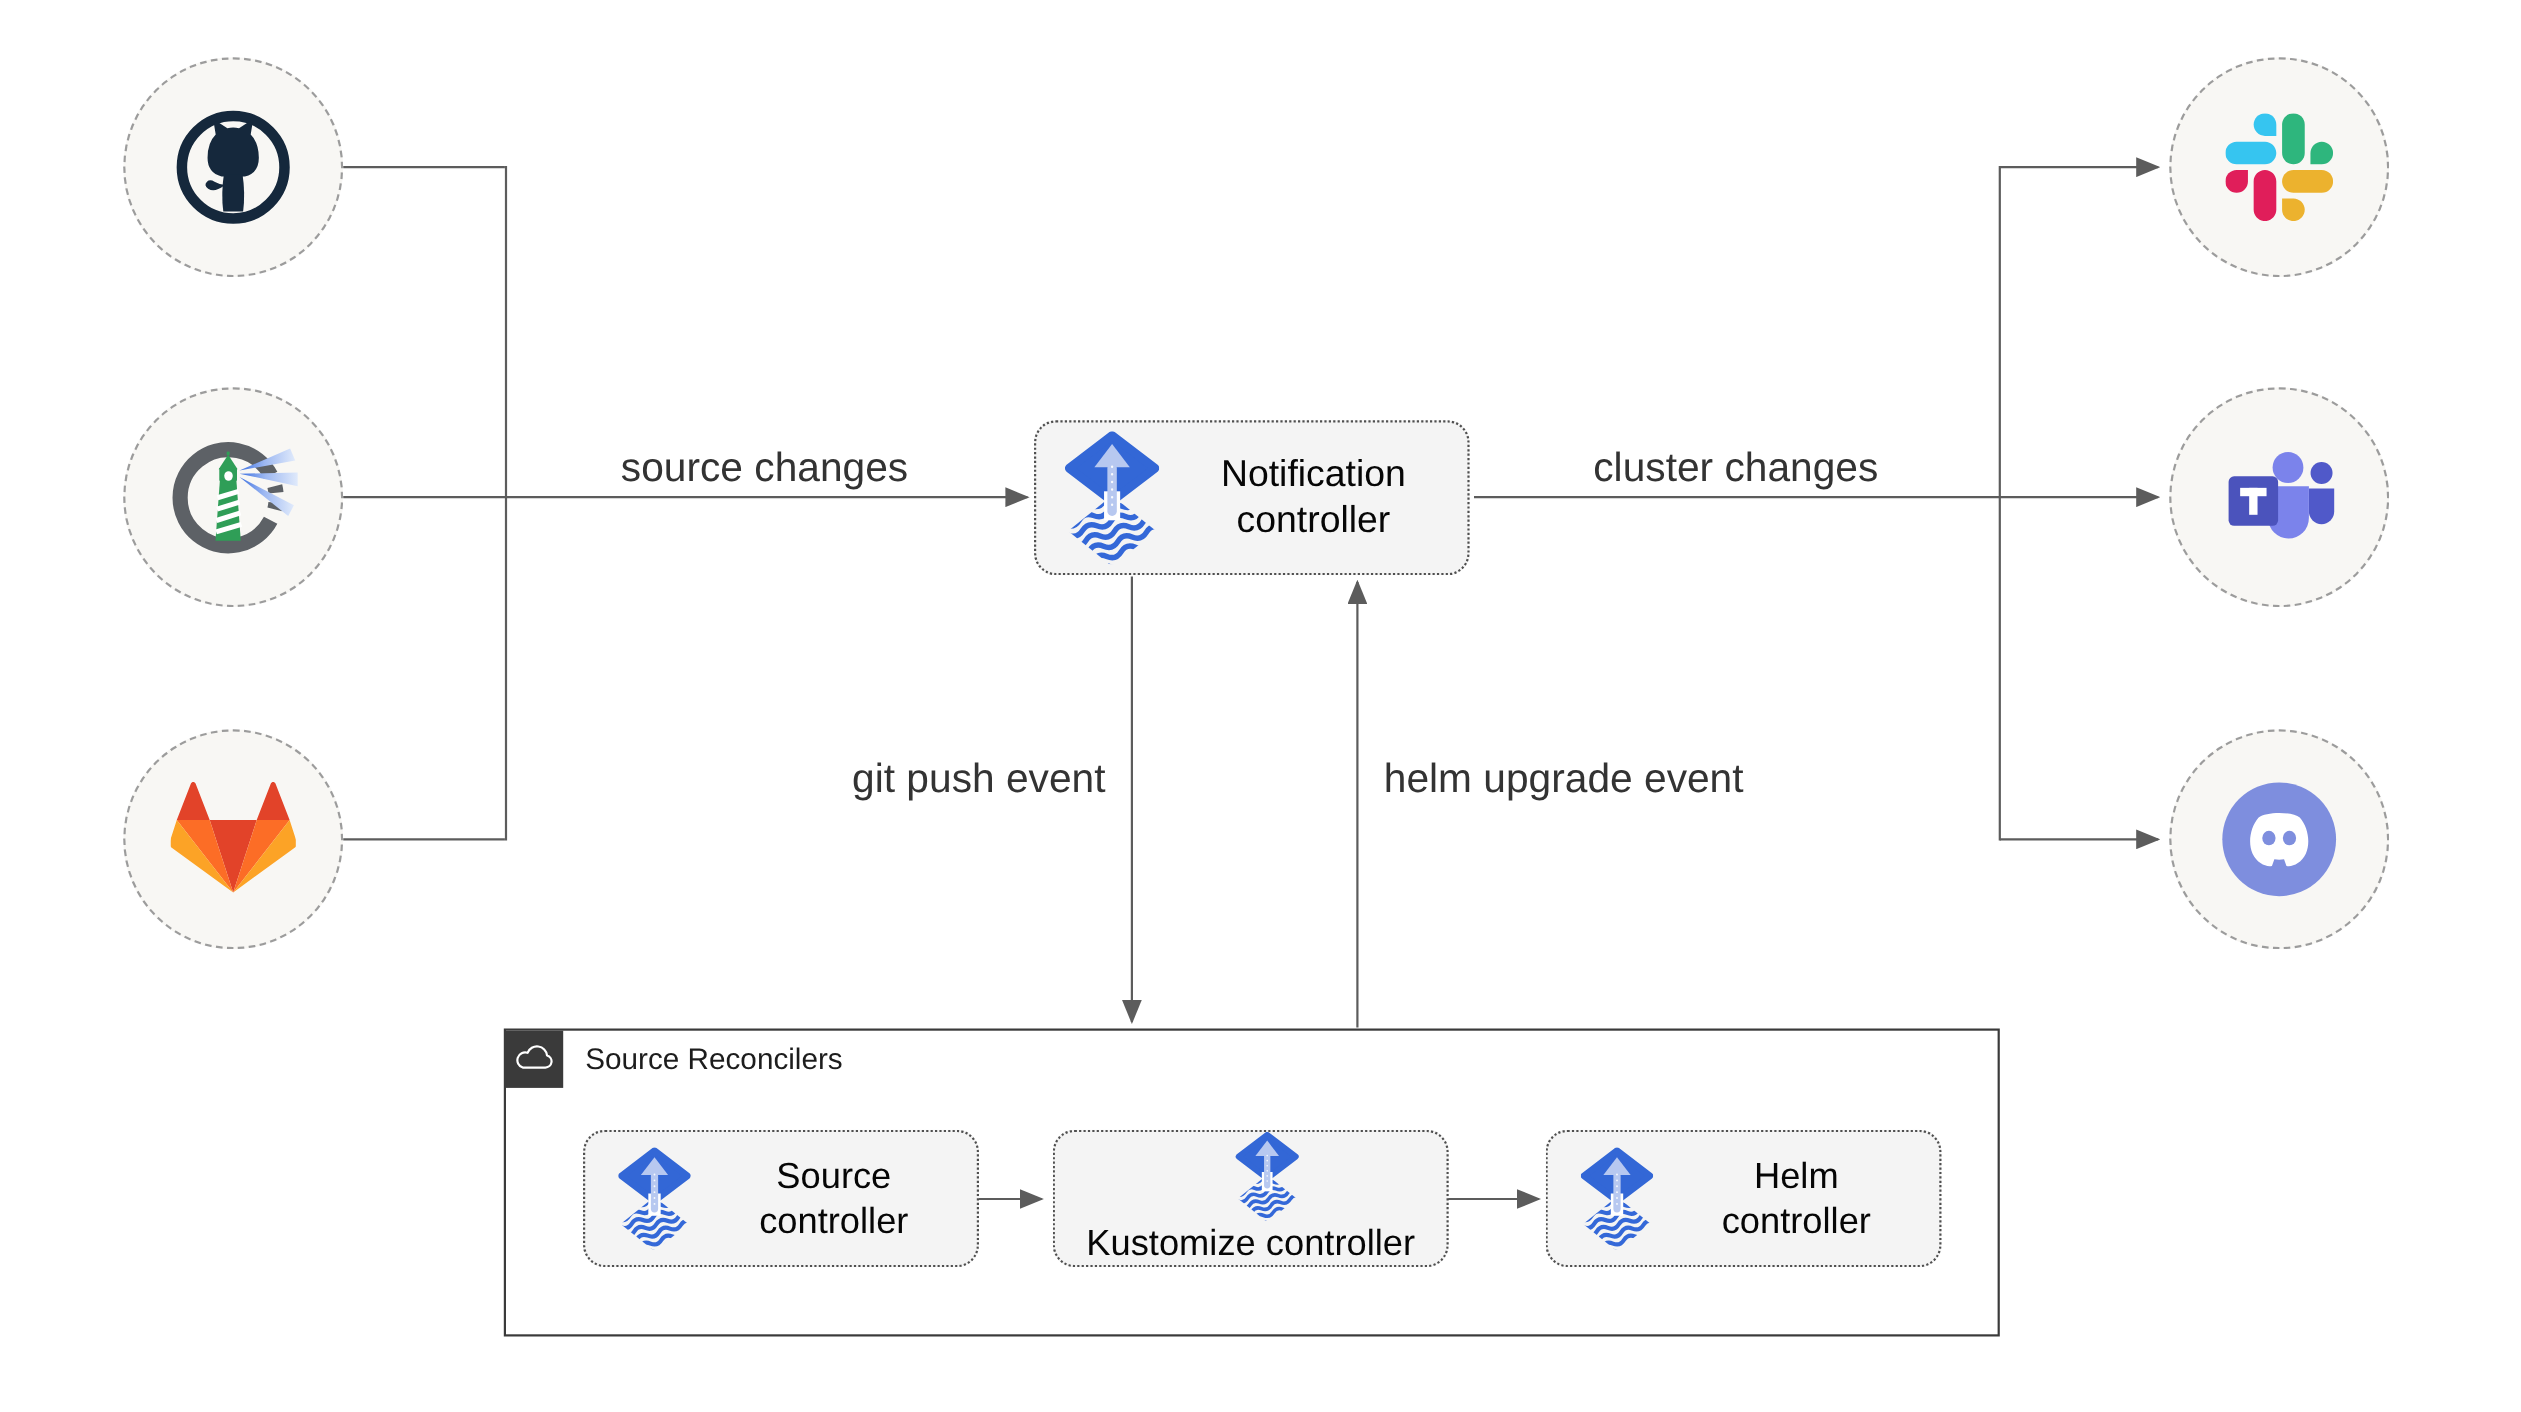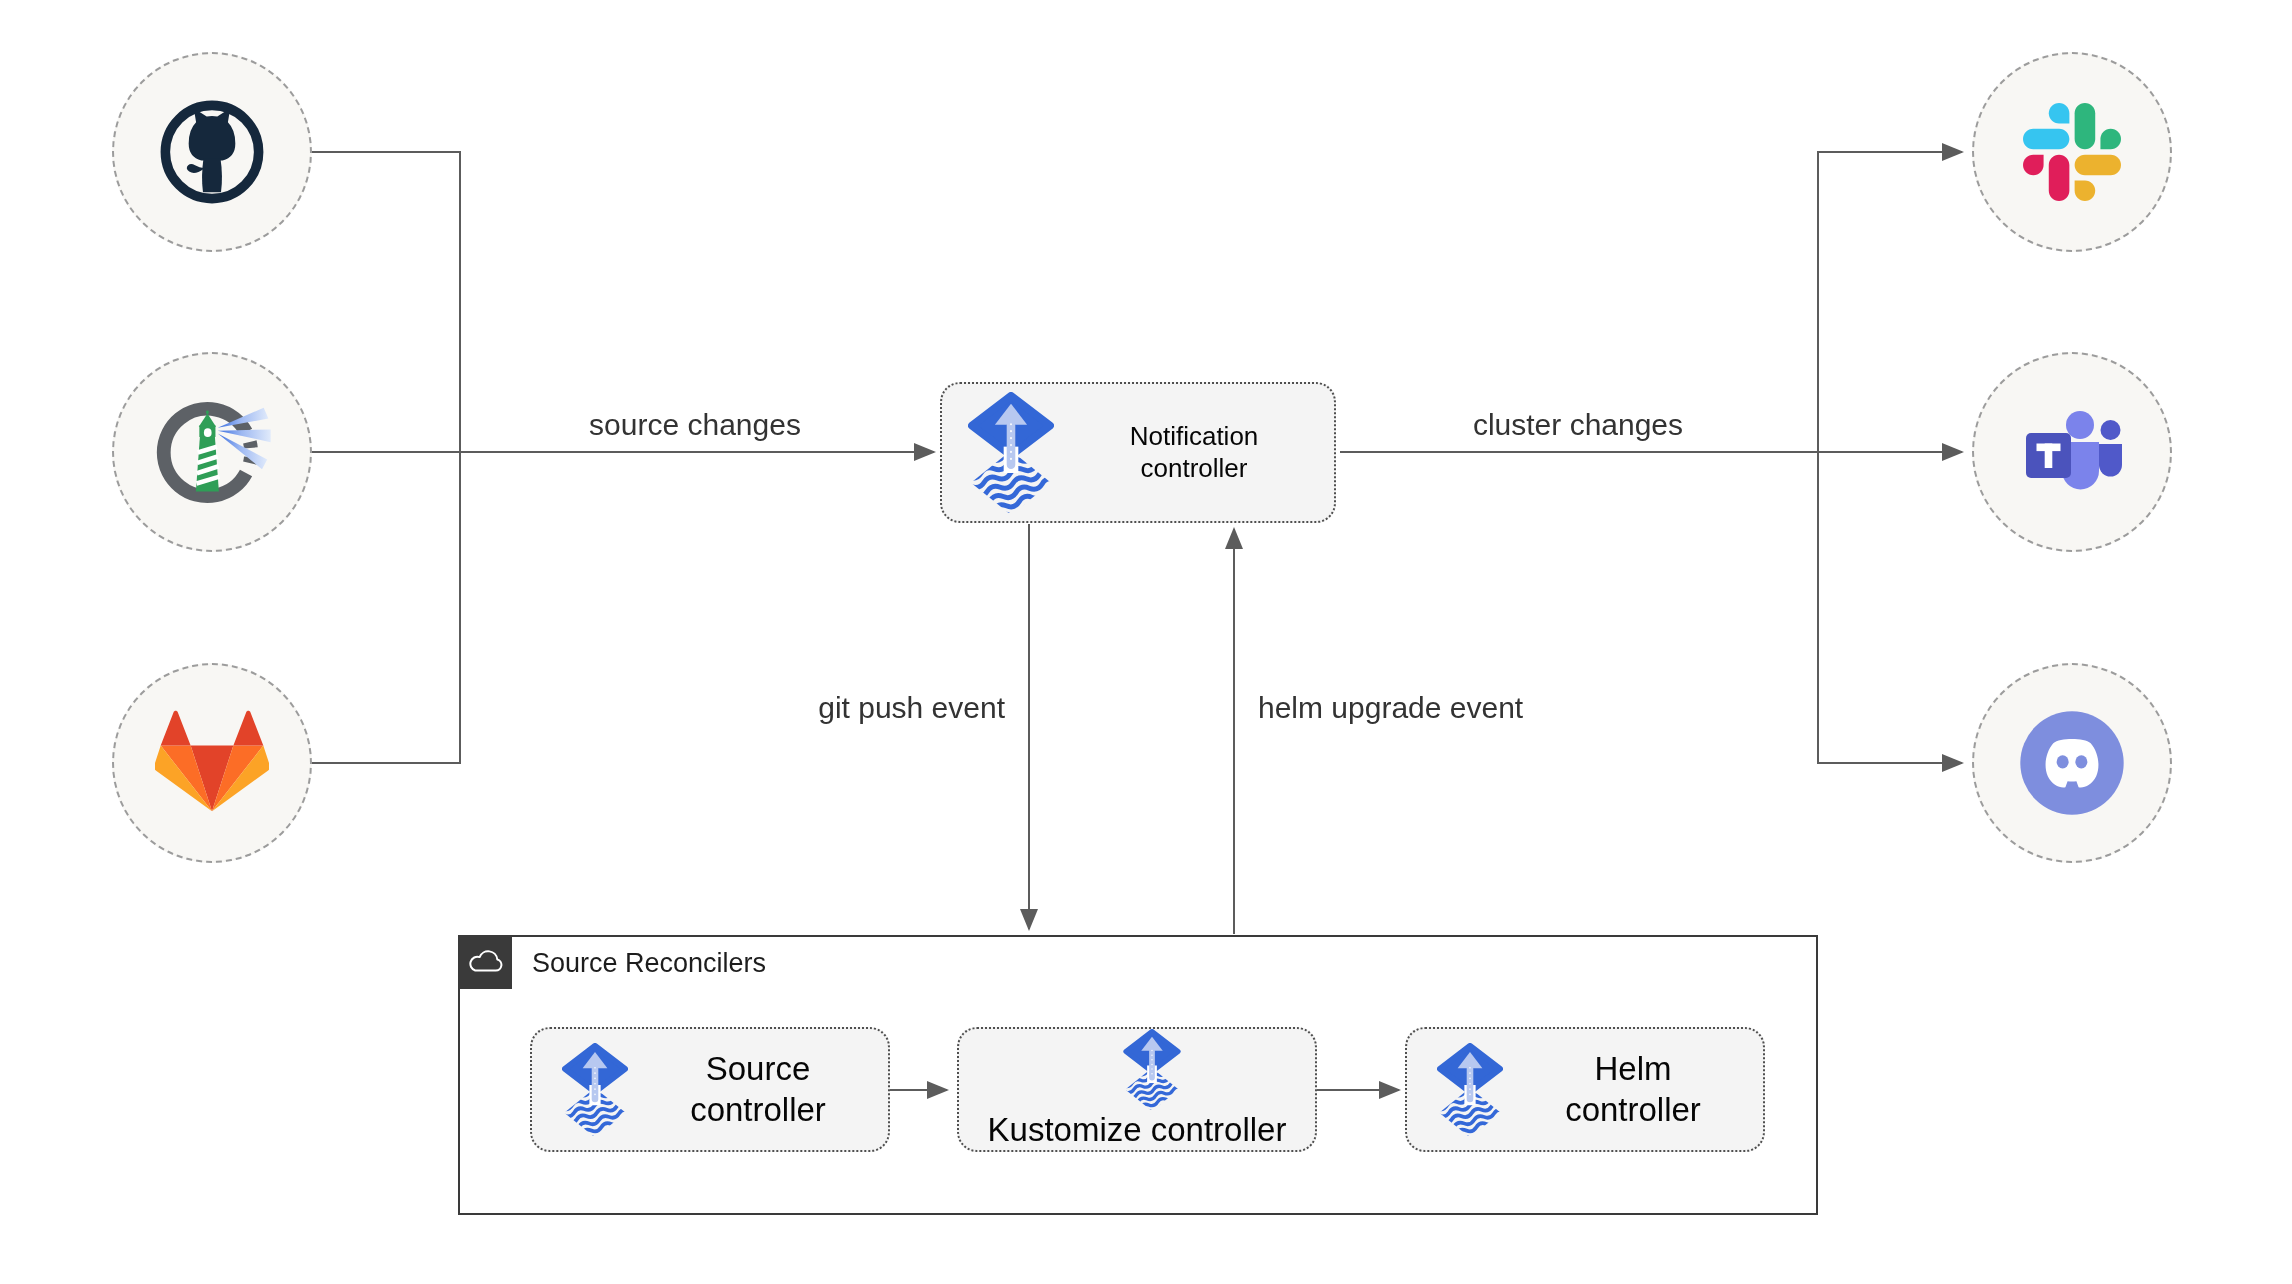--- a/index.html
+++ b/index.html
@@ -4,22 +4,22 @@
 <style>
   html,body{margin:0;padding:0;background:#ffffff;}
   body{font-family:"Liberation Sans", sans-serif;}
   .canvas{position:relative;width:2292px;height:1284px;background:#ffffff;overflow:hidden;}
   .edges-svg{position:absolute;left:0;top:0;z-index:1;}
   .circle-node{position:absolute;width:200px;height:200px;border-radius:50%;
     border:2px dashed #9c9c9c;background:#f8f7f4;box-sizing:border-box;
     display:flex;align-items:center;justify-content:center;z-index:2;}
   .ctrl-box{position:absolute;background:#f4f4f4;border:2px dotted #4f4f4f;border-radius:20px;
     box-sizing:border-box;display:flex;align-items:center;z-index:3;}
-  .ctrl-label{flex:1;text-align:center;font-size:26px;line-height:1.22;color:#060606;padding:0 22px;}
-  .edge-label{position:absolute;font-size:30px;color:#333333;z-index:2;line-height:40px;height:40px;}
+  .ctrl-label{flex:1;text-align:center;font-size:34px;line-height:1.22;color:#060606;padding:0 22px;}
+  .edge-label{position:absolute;font-size:37px;color:#333333;z-index:2;line-height:40px;height:40px;}
   .gitops-box{position:absolute;left:458px;top:935px;width:1360px;height:280px;
     border:2px solid #3a3a3a;box-sizing:border-box;background:transparent;z-index:2;}
   .gitops-tab{position:absolute;left:0;top:0;width:52px;height:52px;background:#3a3a3a;
     display:flex;align-items:center;justify-content:center;}
   .gitops-title{position:absolute;left:72px;top:0;height:52px;display:flex;align-items:center;
     font-size:27px;color:#1d1d1d;white-space:nowrap;}
   .icon-svg{display:block;}
 </style>
 </head>
 <body>

